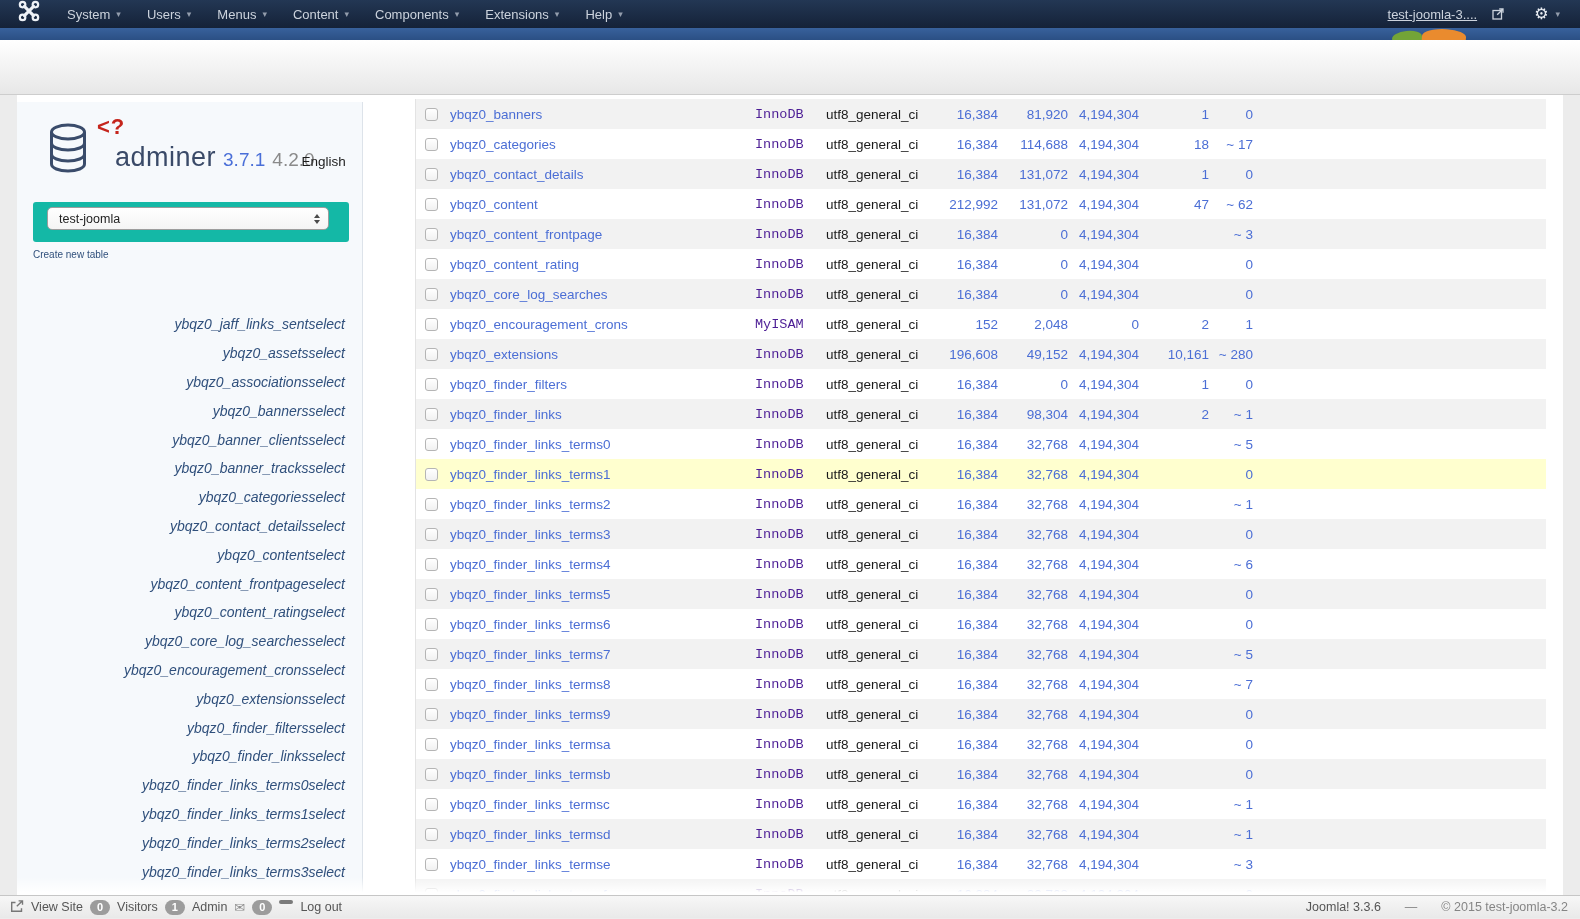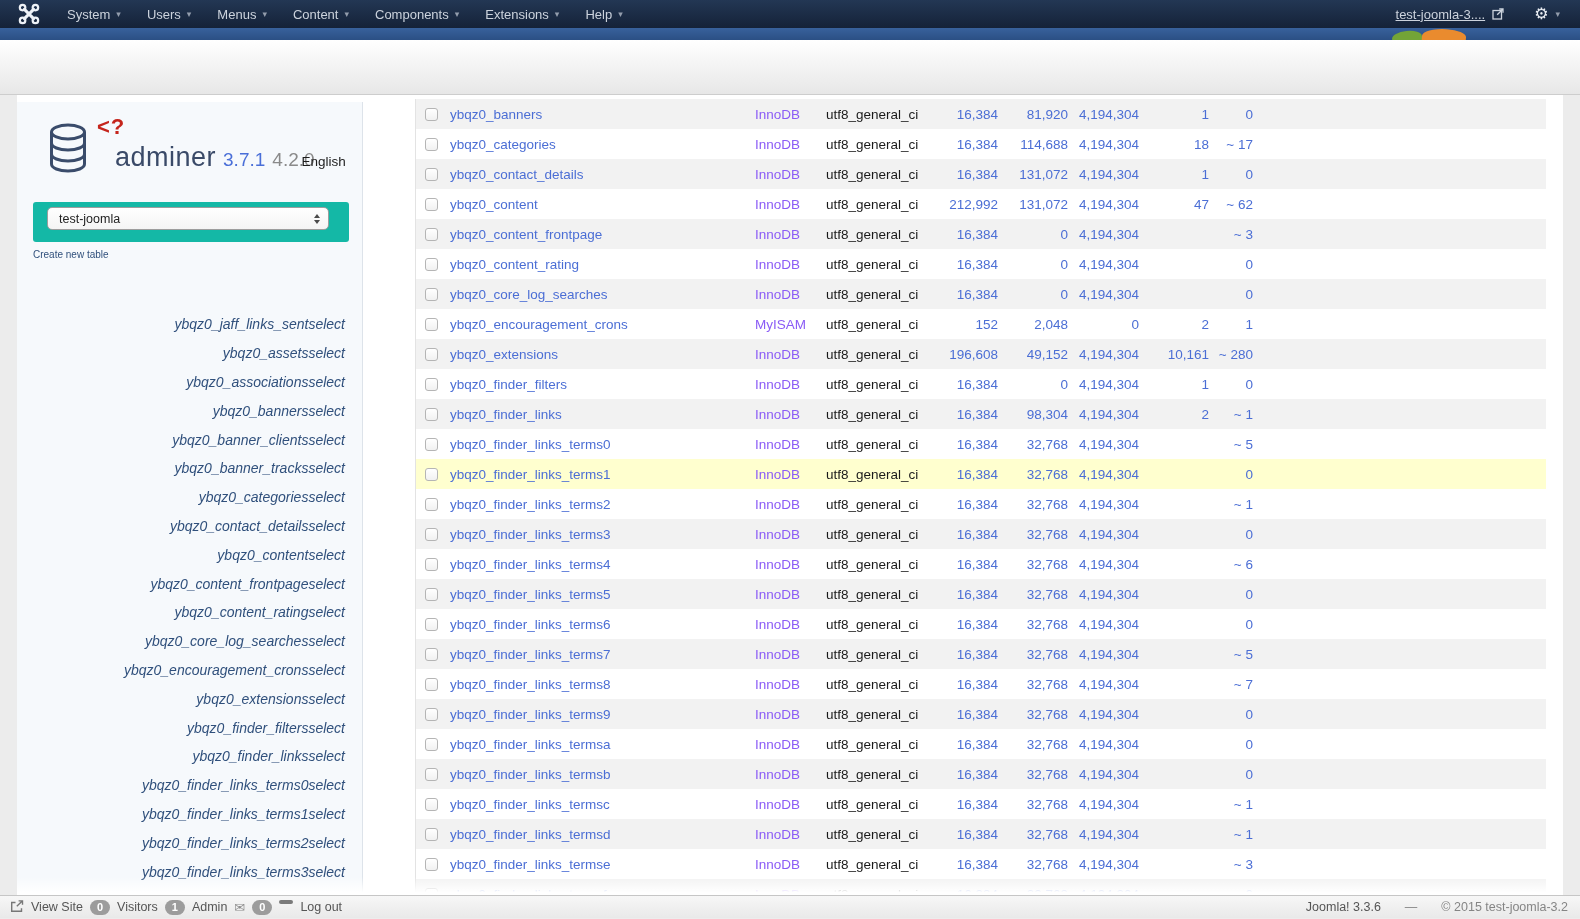--- a/index.html
+++ b/index.html
@@ -1,28 +1,28 @@
 <!DOCTYPE html>
 <html><head>
 <meta charset="utf-8">
 <style>
   * { margin:0; padding:0; box-sizing:border-box; }
   html,body { width:1580px; height:919px; overflow:hidden; background:#ececec;
               font-family:"Liberation Sans", sans-serif; }
 
   
   .topbar { height:28px; background:linear-gradient(#233754,#152238);
-            display:flex; align-items:center; padding:0 14px; position:relative; }
+            display:flex; padding:0 14px; position:relative; }
   .jlogo { width:22px; height:22px; margin-left:4px; flex:0 0 auto; }
   .menus { display:flex; margin-left:14px; }
   .menu-item { display:flex; align-items:center; gap:6px; padding:0 13px;
                font-size:13px; color:#ccd3dd; cursor:pointer; }
   .caret { font-size:9px; color:#939dac; line-height:1; }
   .topbar-right { margin-left:auto; display:flex; align-items:center; gap:8px; }
-  .site-link { display:flex; align-items:center; gap:7px; color:#ccd3dd; font-size:13px; }
+  .site-link { display:flex; align-items:center; gap:15px; color:#ccd3dd; font-size:13px; }
   .gear-wrap { display:flex; align-items:center; gap:7px; margin-left:22px; margin-right:6px; }
   .gear { color:#e9edf2; font-size:16px; line-height:1; }
 
   
   .bluestrip { height:12px; background:linear-gradient(#38619c,#2b4f84); position:relative; overflow:hidden; }
   .blob { position:absolute; bottom:-4px; }
   .blob-green { left:1392px; width:30px; height:13px; background:#73a437; border-radius:50% 50% 0 0; transform:rotate(-6deg); }
   .blob-orange { left:1422px; width:44px; height:15px; background:#ea8b2e; border-radius:55% 45% 0 0; transform:rotate(4deg); }
 
   
@@ -66,21 +66,21 @@
   
   .maintable { position:absolute; left:398px; top:4px; width:1131px; border-left:1px solid #e3e3e3; }
   .trow { width:1130px; height:30px; display:flex; align-items:center; padding-left:9px; font-size:13.5px; }
   .trow:nth-child(odd) { background:#f2f2f2; }
   .trow.hl, .trow.hl:nth-child(odd) { background:#ffffcf; }
   .cb-cell { width:25px; display:flex; align-items:center; }
   .checkbox { width:13px; height:13px; border:1px solid #b5b5b5; border-radius:3px;
               background:linear-gradient(#ffffff,#f1f1f1); cursor:pointer; }
   .cell { display:block; }
   .cell.name { width:305px; color:#4b6ed5; text-decoration:none; }
-  .cell.engine { width:71px; color:#8b5cf6; }
+  .cell.engine { width:71px; color:#4c1d95;font-family:Liberation Mono, monospace; }
   .cell.collation { width:112px; color:#1a1a1a; }
   .cell.num { text-align:right; color:#4b6ed5; }
   .n1 { width:60px; } .n2 { width:70px; } .n3 { width:71px; } .n4 { width:70px; } .n5 { width:44px; }
 
   .bottom-fade { position:absolute; left:0; right:0; bottom:0; height:18px;
                  background:linear-gradient(rgba(255,255,255,0),#ffffff 85%); pointer-events:none; }
 
   
   .footer { height:23px; background:linear-gradient(#f7f7f7,#e9e9e9); border-top:1px solid #c6c6c6;
             display:flex; align-items:center; padding:0 12px 0 10px; font-size:12.5px; color:#555; }

